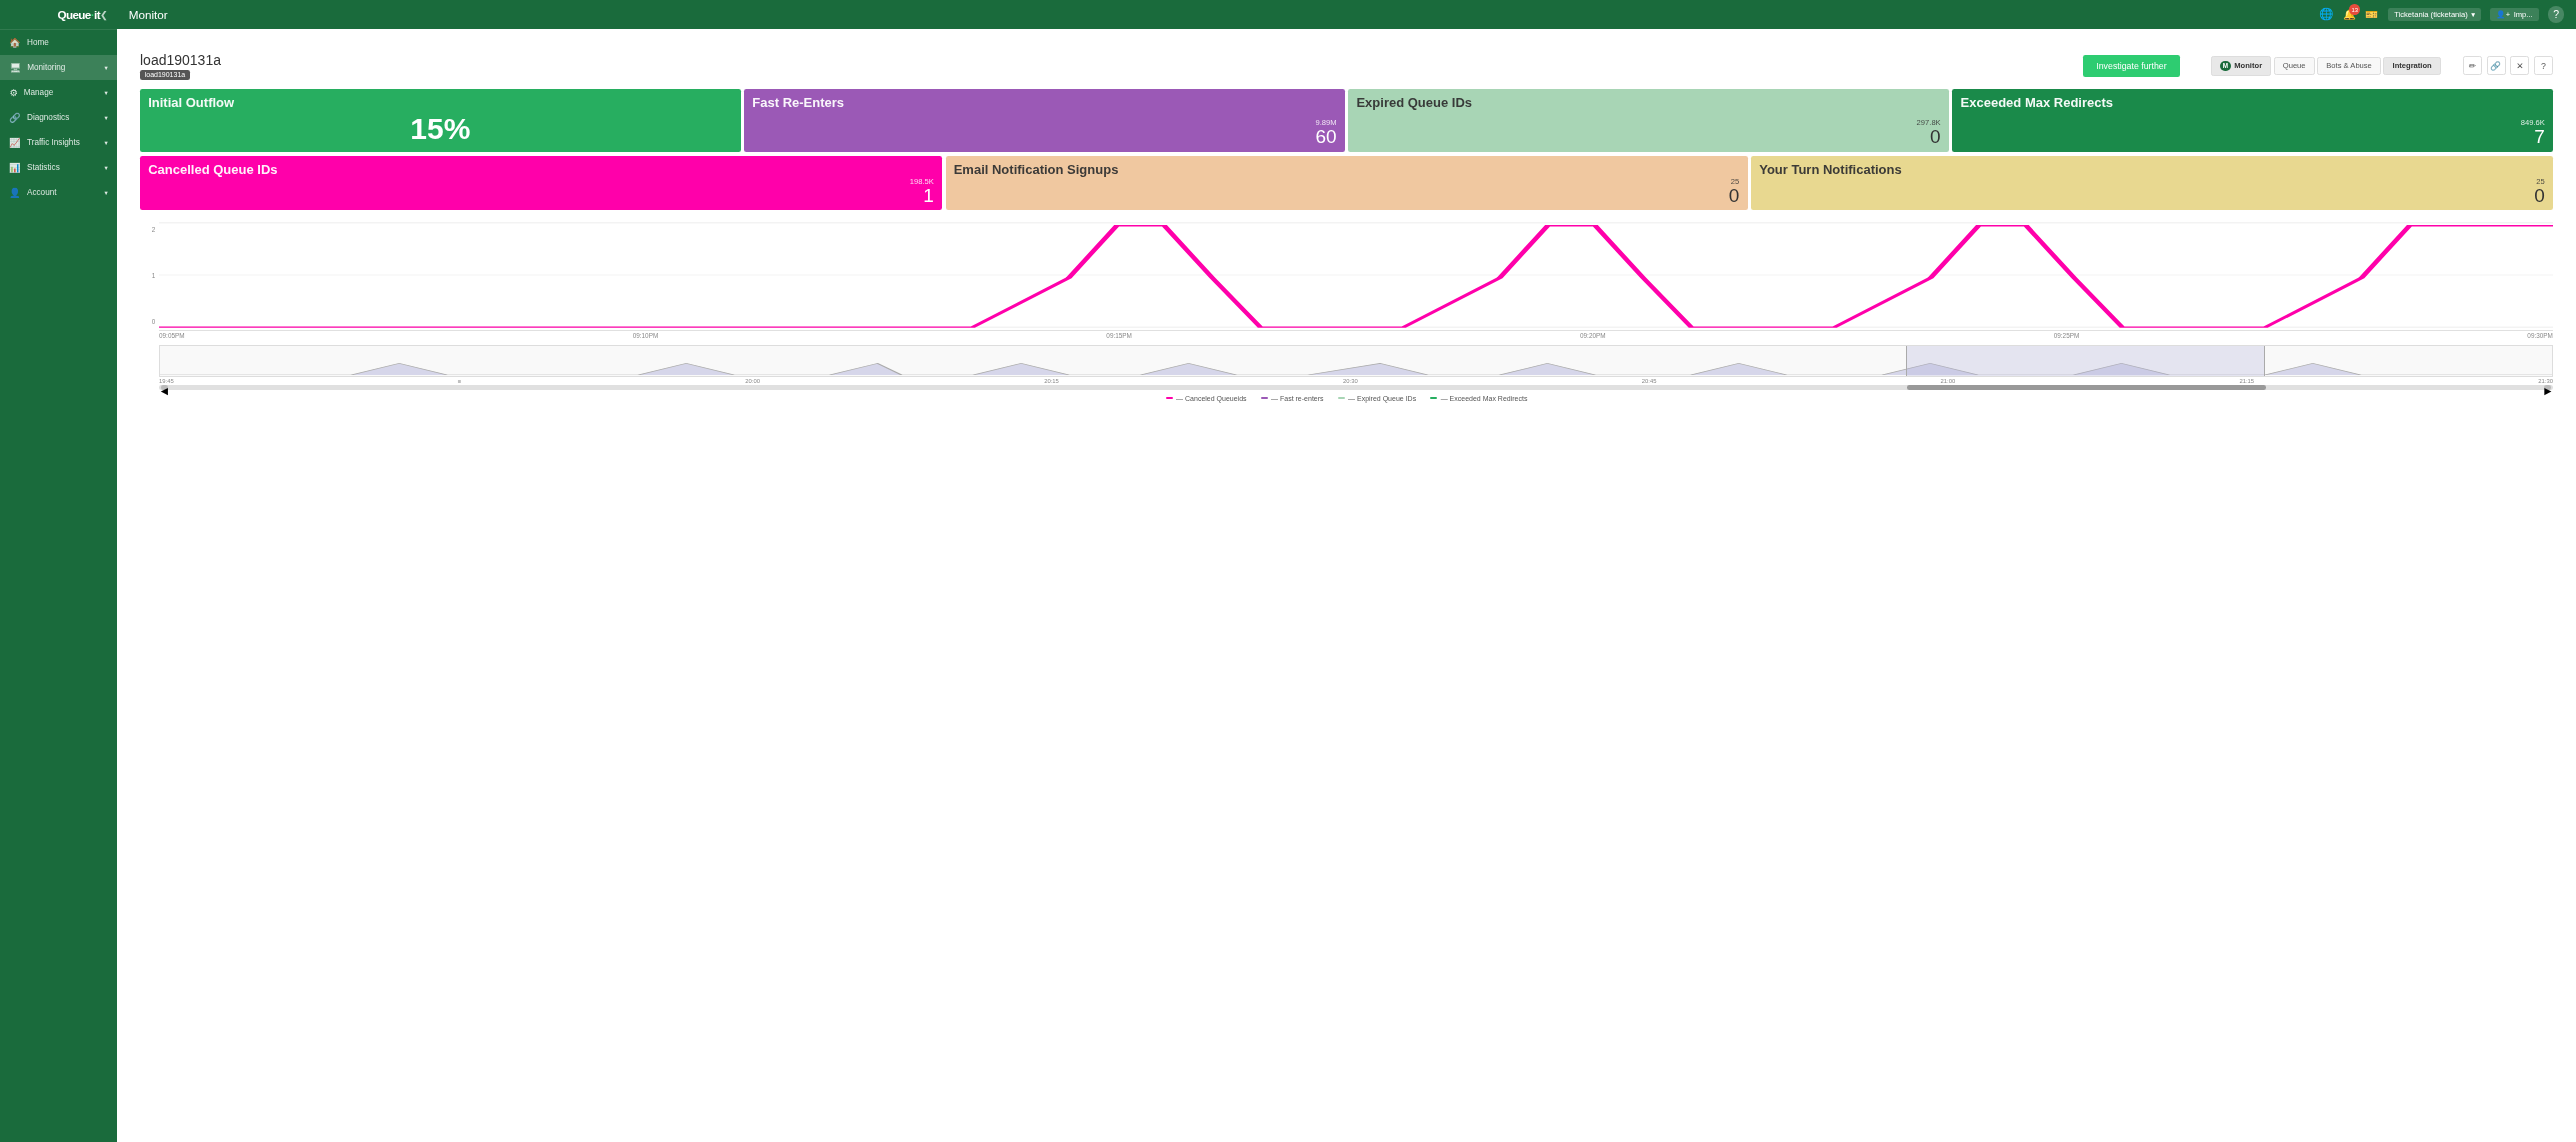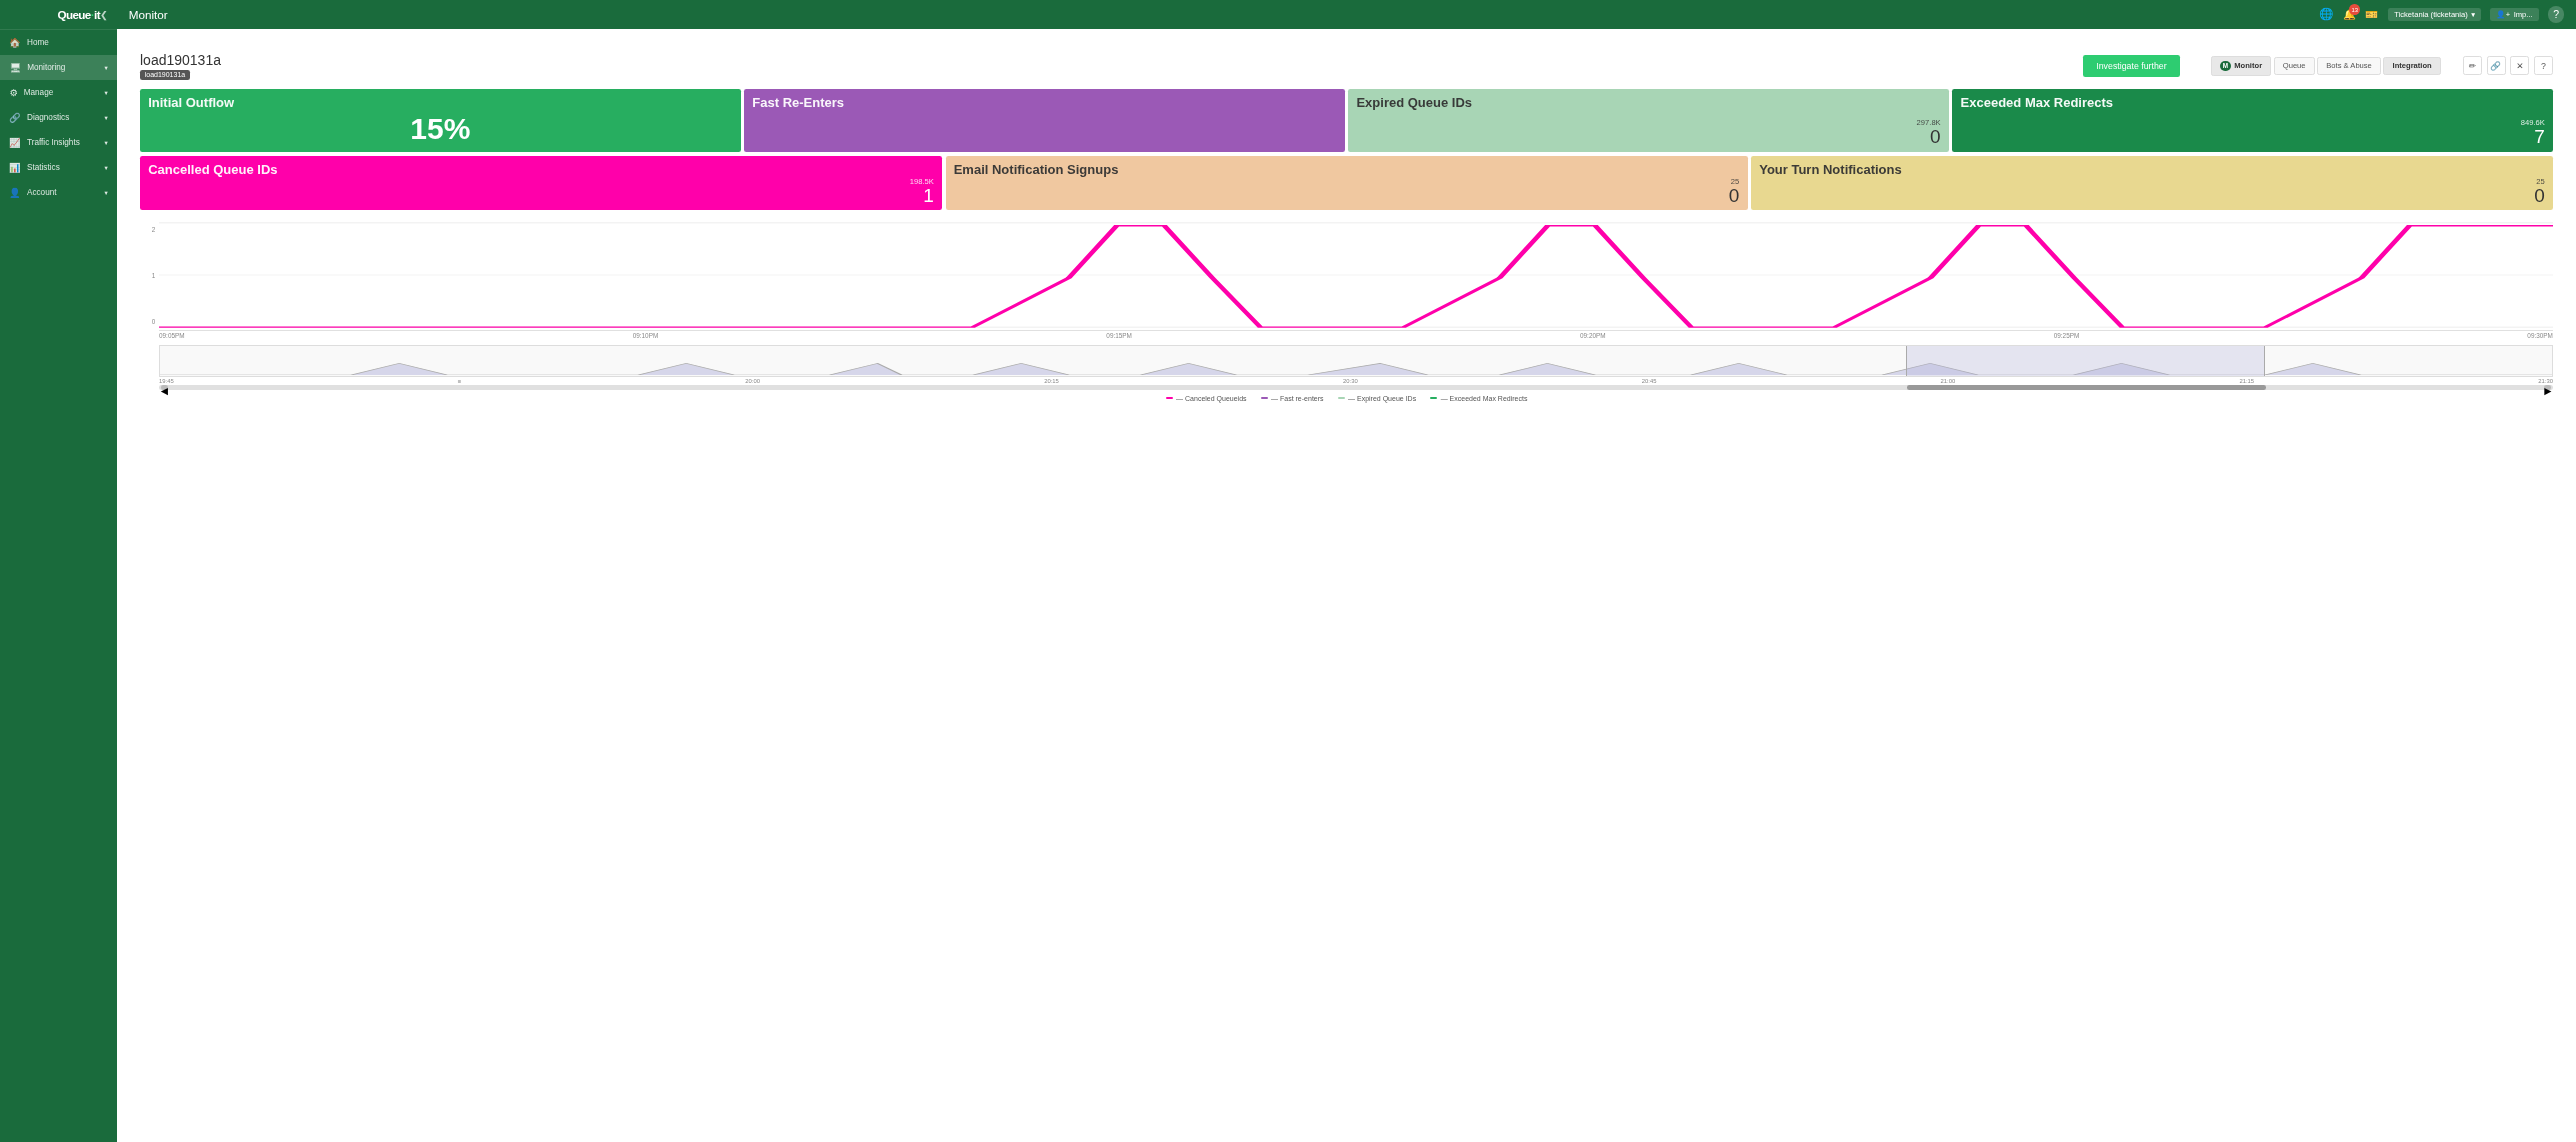--- a/index.html
+++ b/index.html
@@ -340,20 +340,24 @@
 
     <div class="metrics-grid">
 
       <div class="metric-card green">
         <span class="metric-label">Initial Outflow</span>
         <div style="text-align:center; font-size:30px; font-weight:700; color:#fff; margin-top:2.3px;">15%</div>
       </div>
 
       <div class="metric-card purple">
         <span class="metric-label">Fast Re-Enters</span>
+        <div class="metric-values">
+          <span class="metric-total">9.89M</span>
+          <span class="metric-current">60</span>
+        </div>
       </div>
 
       <div class="metric-card light-green">
         <span class="metric-label">Expired Queue IDs</span>
         <div class="metric-values">
           <span class="metric-total">297.8K</span>
           <span class="metric-current">0</span>
         </div>
       </div>
 

